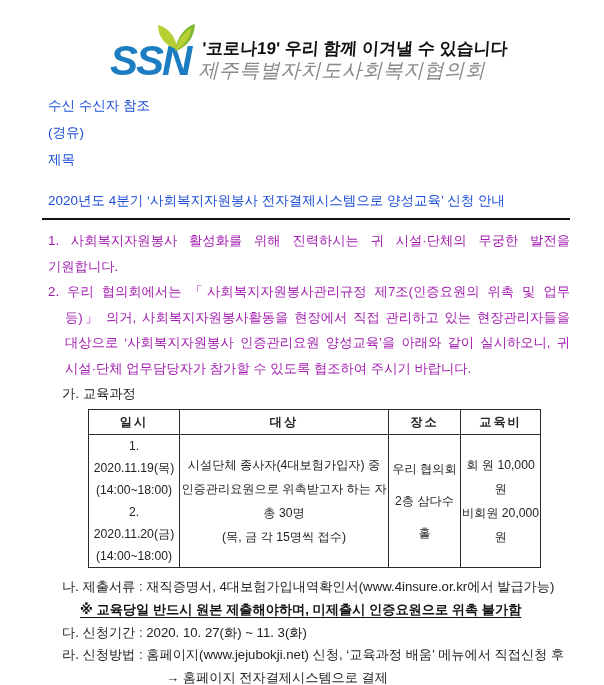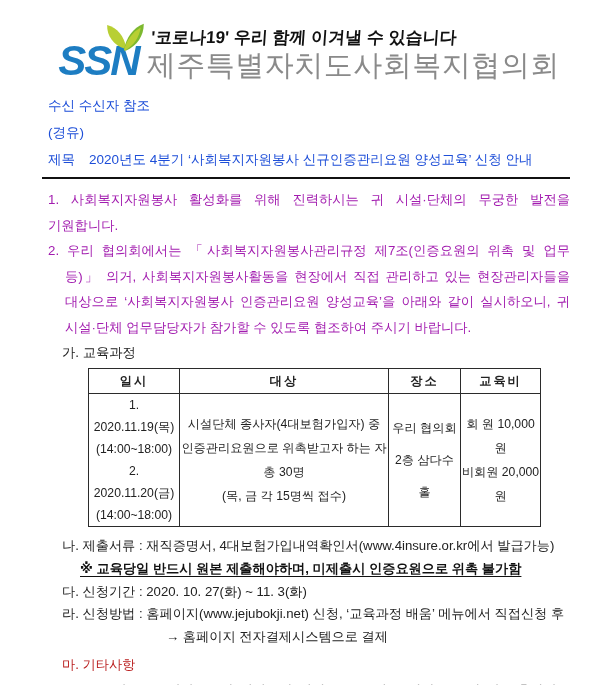--- a/index.html
+++ b/index.html
@@ -36,30 +36,31 @@
   .slogan {
     font-size: 17px;
     font-weight: 700;
     color: #111111;
     letter-spacing: 0px;
     transform: skewX(-4deg);
     line-height: 1.2;
     padding-left: 4px;
   }
   .org-name {
-    font-size: 29px;
+    font-size: 20px;
     font-weight: 500;
     color: #8a8a8a;
     letter-spacing: 0.5px;
     line-height: 1.15;
+    font-style: italic;
   }
 
   
   .meta-line { font-size: 13.5px; line-height: 27px; color: #1d4ed8; }
-  .subject-line { display: flex; gap: 14px; }
+  .subject-line { display: flex; gap: 14px; flex-direction: column; }
   .divider {
     border: none;
     border-top: 2px solid #111;
     margin: 4px 0 8px -6px;
     width: 528px;
   }
 
   
   .para {
     font-size: 13.3px;
@@ -137,21 +138,21 @@
     <div class="head-right">
       <div class="slogan">'코로나19' 우리 함께 이겨낼 수 있습니다</div>
       <div class="org-name">제주특별자치도사회복지협의회</div>
     </div>
   </div>
 
   <div class="meta-line">수신   수신자 참조</div>
   <div class="meta-line">(경유)</div>
   <div class="meta-line subject-line">
     <span>제목</span>
-    <span>2020년도 4분기 ‘사회복지자원봉사 신규인증관리요원 양성교육’ 신청 안내</span>
+    <span>2020년도 4분기 ‘사회복지자원봉사 전자결제시스템으로 양성교육’ 신청 안내</span>
   </div>
 
   <hr class="divider">
 
   <div class="para">1. 사회복지자원봉사 활성화를 위해 진력하시는 귀 시설·단체의 무궁한 발전을 기원합니다.</div>
   <div class="para hang">2. 우리 협의회에서는 「사회복지자원봉사관리규정 제7조(인증요원의 위촉 및 업무 등)」 의거, 사회복지자원봉사활동을 현장에서 직접 관리하고 있는 현장관리자들을 대상으로 ‘사회복지자원봉사 인증관리요원 양성교육’을 아래와 같이 실시하오니, 귀 시설·단체 업무담당자가 참가할 수 있도록 협조하여 주시기 바랍니다.</div>
 
   <div class="section-label">가. 교육과정</div>
 
   <table class="edu">

